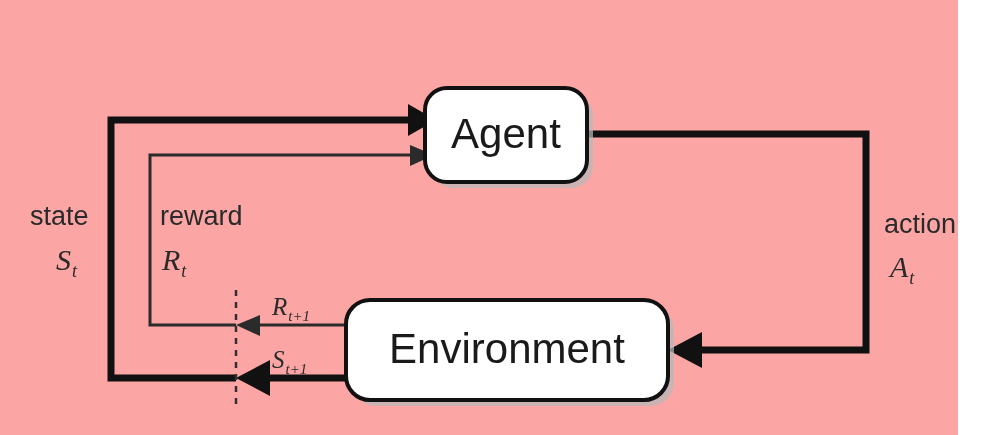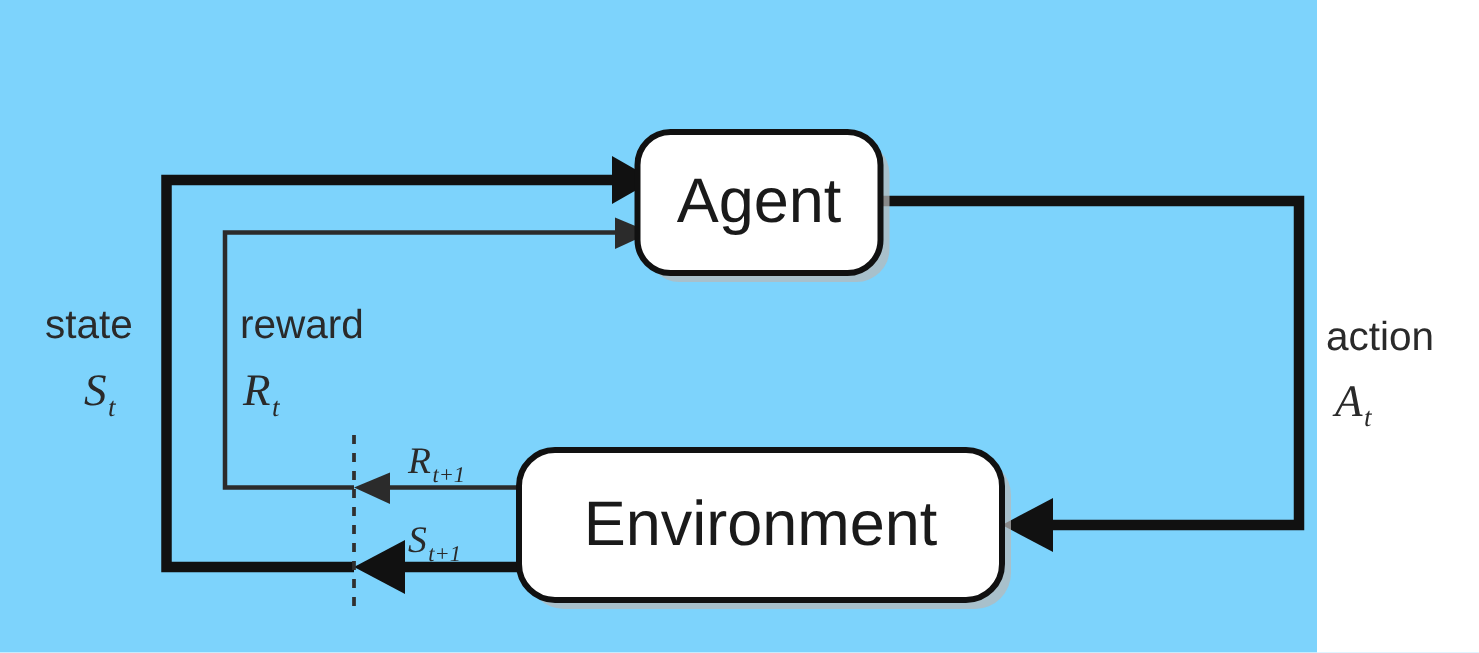--- a/index.html
+++ b/index.html
@@ -8,23 +8,23 @@
     background: #ffffff;
   }
   body {
     width: 986px;
     height: 435px;
     overflow: hidden;
     font-family: "Liberation Sans", sans-serif;
   }
   #diagram-root {
     position: relative;
-    width: 878px;
+    width: 958px;
     height: 435px;
-    background: #7dd3fc;
+    background: #fca5a5;
   }
   svg.diagram {
     display: block;
     width: 986px;
     height: 435px;
   }
   .box-shape {
     fill: #ffffff;
     stroke: #111111;
     stroke-width: 4;

